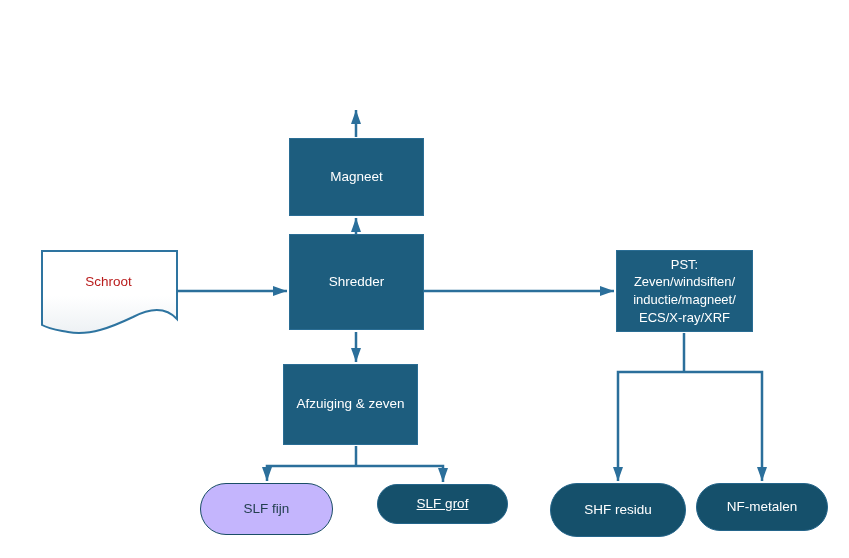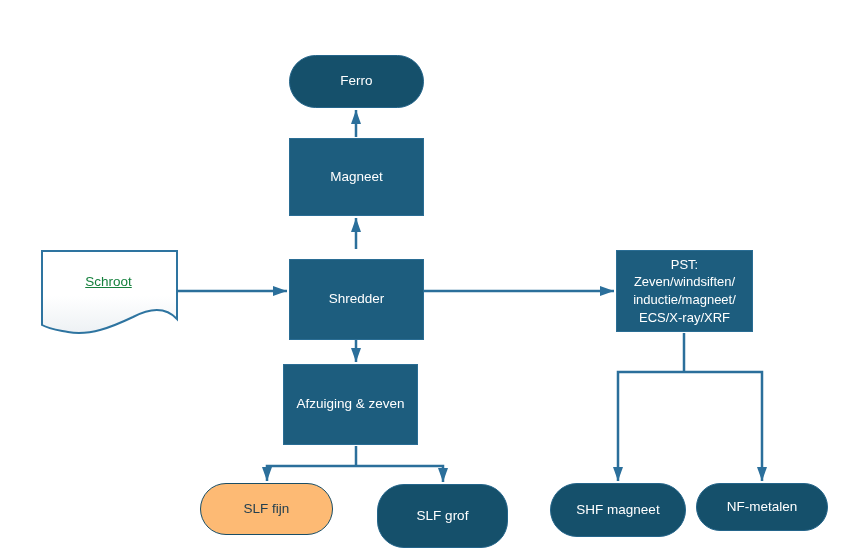--- a/index.html
+++ b/index.html
@@ -8,35 +8,35 @@
     font-family:"Liberation Sans",sans-serif;
   }
   #edges-layer{position:absolute;left:0;top:0;width:849px;height:558px;}
   .node{
     position:absolute;display:flex;align-items:center;justify-content:center;
     text-align:center;font-size:13.5px;color:#ffffff;box-sizing:border-box;
     line-height:1.35;z-index:2;
   }
   .rect{background:#1D5D7E;border:1.5px solid #2A6D94;}
   .stadium{background:#15506B;border:1.5px solid #24658A;border-radius:27px;}
-  .stadium.light{background:#fdba74;border:1.5px solid #1A4E66;color:#233F4F;}
+  .stadium.light{background:#c4b5fd;border:1.5px solid #1A4E66;color:#233F4F;}
   .multiline{white-space:pre-line;font-size:13px;}
   #node-ferro{left:289px;top:55px;width:135px;height:53px;}
   #node-magneet{left:289px;top:138px;width:135px;height:78px;}
-  #node-shredder{left:289px;top:259px;width:135px;height:81px;}
+  #node-shredder{left:289px;top:234px;width:135px;height:96px;}
   #node-afzuiging{left:283px;top:364px;width:135px;height:81px;}
   #node-pst{left:616px;top:250px;width:137px;height:82px;}
   #node-slf-fijn{left:200px;top:483px;width:133px;height:52px;}
-  #node-slf-grof{left:377px;top:484px;width:131px;height:64px;}
+  #node-slf-grof{left:377px;top:484px;width:131px;height:40px;text-decoration:underline;}
   #node-shf-residu{left:550px;top:483px;width:136px;height:54px;}
   #node-nf-metalen{left:696px;top:483px;width:132px;height:48px;}
   #schroot-label{
     position:absolute;left:40px;top:252px;width:137px;height:58px;
     display:flex;align-items:center;justify-content:center;
-    color:#15803d;font-size:13.5px;z-index:2;text-decoration:underline;
+    color:#b91c1c;font-size:13.5px;z-index:2;
   }
 </style>
 </head>
 <body>
 
 <div id="canvas">
 
   <svg id="edges-layer" viewBox="0 0 849 558" xmlns="http://www.w3.org/2000/svg">
     <defs>
       <marker id="arrow" markerUnits="userSpaceOnUse" markerWidth="16" markerHeight="12" refX="14" refY="5" orient="auto">
@@ -66,34 +66,33 @@
       <path d="M356,466 L443,466 L443,482" marker-end="url(#arrow)"></path>
 
       <path d="M684,333 L684,372"></path>
       <path d="M684,372 L618,372 L618,481" marker-end="url(#arrow)"></path>
       <path d="M684,372 L762,372 L762,481" marker-end="url(#arrow)"></path>
     </g>
   </svg>
 
   <div id="schroot-label">Schroot</div>
 
-  <div class="node stadium" id="node-ferro">Ferro</div>
 
   <div class="node rect" id="node-magneet">Magneet</div>
 
   <div class="node rect" id="node-shredder">Shredder</div>
 
   <div class="node rect" id="node-afzuiging">Afzuiging &amp; zeven</div>
 
   <div class="node rect multiline" id="node-pst">PST:
 Zeven/windsiften/
 inductie/magneet/
 ECS/X-ray/XRF</div>
 
   <div class="node stadium light" id="node-slf-fijn">SLF fijn</div>
 
   <div class="node stadium" id="node-slf-grof">SLF grof</div>
 
-  <div class="node stadium" id="node-shf-residu">SHF magneet</div>
+  <div class="node stadium" id="node-shf-residu">SHF residu</div>
 
   <div class="node stadium" id="node-nf-metalen">NF-metalen</div>
 
 </div>
 
 </body></html>

